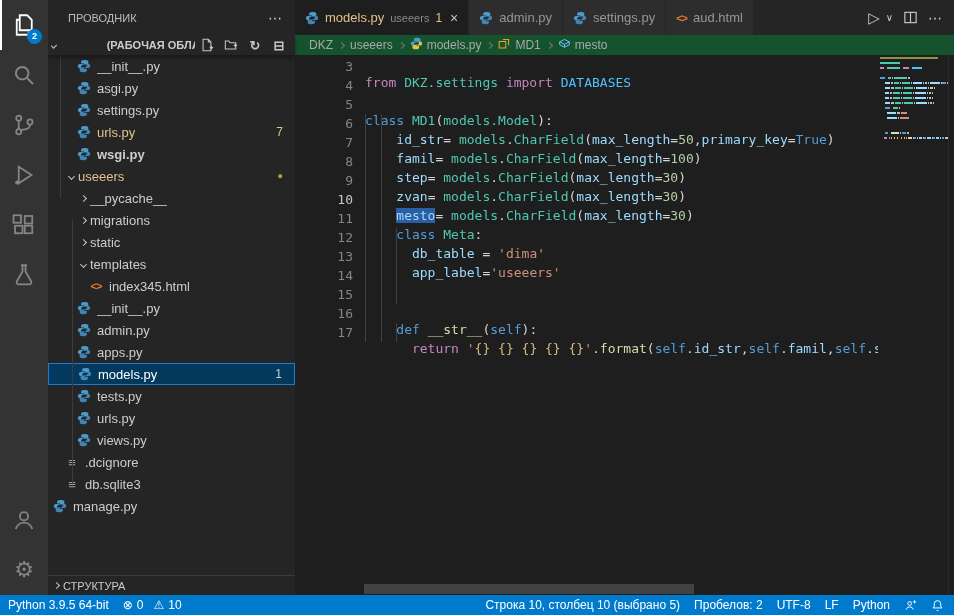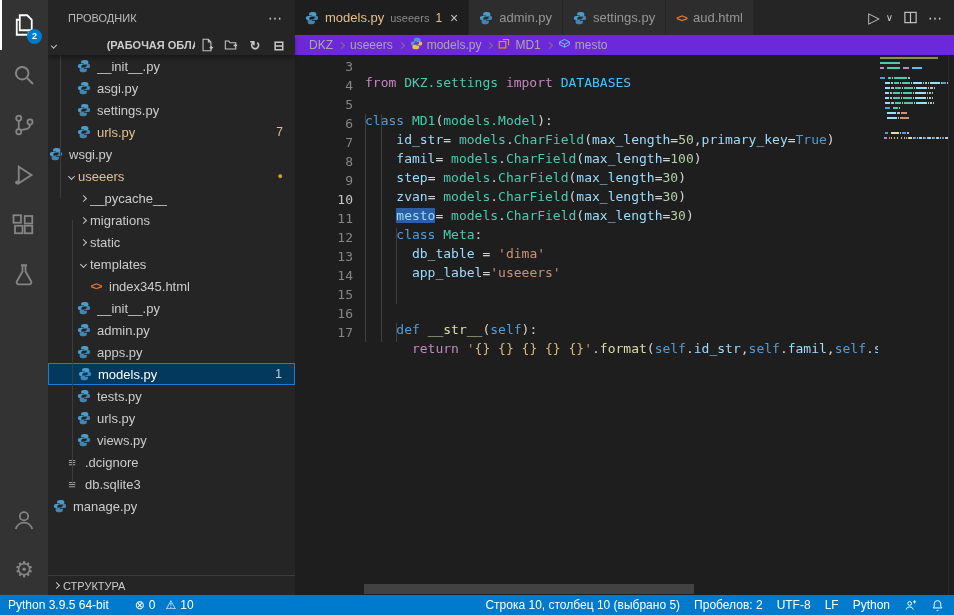--- a/index.html
+++ b/index.html
@@ -66,21 +66,21 @@
   .tab .ficon { display:flex; }
   .tab .ficon svg { width:14px; height:14px; }
   .tab .html-ic { color:#e37933; font-weight:bold; font-size:11px; letter-spacing:-1px; }
   .editor-actions { margin-left:auto; display:flex; align-items:center; gap:10px; padding-right:12px; color:#cccccc; }
   .ea { cursor:pointer; display:flex; align-items:center; font-size:14px; }
   .ea svg { width:15px; height:15px; }
   .run-glyph { font-size:15px; }
   .chevdown-glyph { font-size:10px; margin-left:-4px; }
 
   .breadcrumbs { position:absolute; top:35px; left:0; right:0; height:20px; display:flex; align-items:center;
-                 gap:5px; padding-left:14px; font-size:12px; color:#a9a9a9; background:#6d28d9; }
+                 gap:5px; padding-left:14px; font-size:12px; color:#a9a9a9; background:#14532d; }
   .bc-item { display:flex; align-items:center; gap:4px; cursor:pointer; }
   .bc-sep { width:5px; height:5px; border-right:1px solid #7a7a7a; border-bottom:1px solid #7a7a7a;
             transform:rotate(-45deg); margin:0 1px; }
   .bc-item svg { width:13px; height:13px; }
 
   .codearea { position:absolute; top:55px; left:0; right:0; height:540px; overflow:hidden; }
   .gutter { position:absolute; left:0; top:2px; width:58px; text-align:right;
             font-family:"DejaVu Sans Mono", monospace; font-size:13px; line-height:19px; color:#858585; }
   .gutter .ln.cur { color:#c6c6c6; }
   .codelines { position:absolute; left:70px; top:18px; width:513px; overflow:hidden;
@@ -99,21 +99,21 @@
 
   .minimap { position:absolute; top:2px; right:6px; width:70px; height:536px; overflow:hidden; padding-left:2px; }
   .mm-row { height:2px; margin-bottom:3px; display:flex; gap:1px; }
   .mm-seg { height:2px; display:inline-block; }
   .overview-ruler { position:absolute; top:0; right:0; width:6px; height:540px; background:#1e1e1e;
                     border-left:1px solid #2a2a2a; }
 
   
   .statusbar { position:absolute; left:0; top:595px; width:954px; height:20px; background:#007acc; color:#ffffff;
                display:flex; align-items:center; font-size:12px; z-index:6; }
-  .sb-left { display:flex; align-items:center; gap:26px; padding-left:8px; }
+  .sb-left { display:flex; align-items:center; gap:14px; padding-left:8px; }
   .sb-right { margin-left:auto; display:flex; align-items:center; gap:14px; padding-right:10px; }
   .st-item { display:flex; align-items:center; gap:4px; cursor:pointer; white-space:nowrap; }
   .st-icon { font-size:12px; }
   .st-item svg { width:13px; height:13px; }
 </style>
 </head>
 <body>
 
 <div id="app">
 
@@ -231,21 +231,21 @@
         <div class="tree-row mod" style="padding-left: 28px;">
           <span class="ficon">
             <svg viewBox="0 0 16 16">
               <path fill="#4d9bc9" d="M7.9 1C6.1 1 4.7 1.8 4.7 3.2V5h3.4v.6H3.4C2 5.6 1 6.6 1 8.1s1 2.5 2.4 2.5h1.4V9c0-1.4 1.2-2.6 2.6-2.6h3.4c1.2 0 2.2-1 2.2-2.2V3.2C13 1.9 11.6 1 9.9 1z"></path>
               <path fill="#3f86b4" d="M8.1 15c1.8 0 3.2-.8 3.2-2.2V11H7.9v-.6h4.7c1.4 0 2.4-1 2.4-2.5s-1-2.5-2.4-2.5h-1.4V7c0 1.4-1.2 2.6-2.6 2.6H5.2C4 9.6 3 10.6 3 11.8v1C3 14.1 4.4 15 6.1 15z"></path>
             </svg>
           </span>
           <span class="lbl">urls.py</span>
           <span class="badge">7</span>
         </div>
-        <div class="tree-row" style="">
+        <div class="tree-row" style="padding-left: 28px; font-weight: bold;">
           <span class="ficon">
             <svg viewBox="0 0 16 16">
               <path fill="#4d9bc9" d="M7.9 1C6.1 1 4.7 1.8 4.7 3.2V5h3.4v.6H3.4C2 5.6 1 6.6 1 8.1s1 2.5 2.4 2.5h1.4V9c0-1.4 1.2-2.6 2.6-2.6h3.4c1.2 0 2.2-1 2.2-2.2V3.2C13 1.9 11.6 1 9.9 1z"></path>
               <path fill="#3f86b4" d="M8.1 15c1.8 0 3.2-.8 3.2-2.2V11H7.9v-.6h4.7c1.4 0 2.4-1 2.4-2.5s-1-2.5-2.4-2.5h-1.4V7c0 1.4-1.2 2.6-2.6 2.6H5.2C4 9.6 3 10.6 3 11.8v1C3 14.1 4.4 15 6.1 15z"></path>
             </svg>
           </span>
           <span class="lbl">wsgi.py</span>
         </div>
         <div class="tree-row mod" style="padding-left: 16px;">
           <span class="chev">

